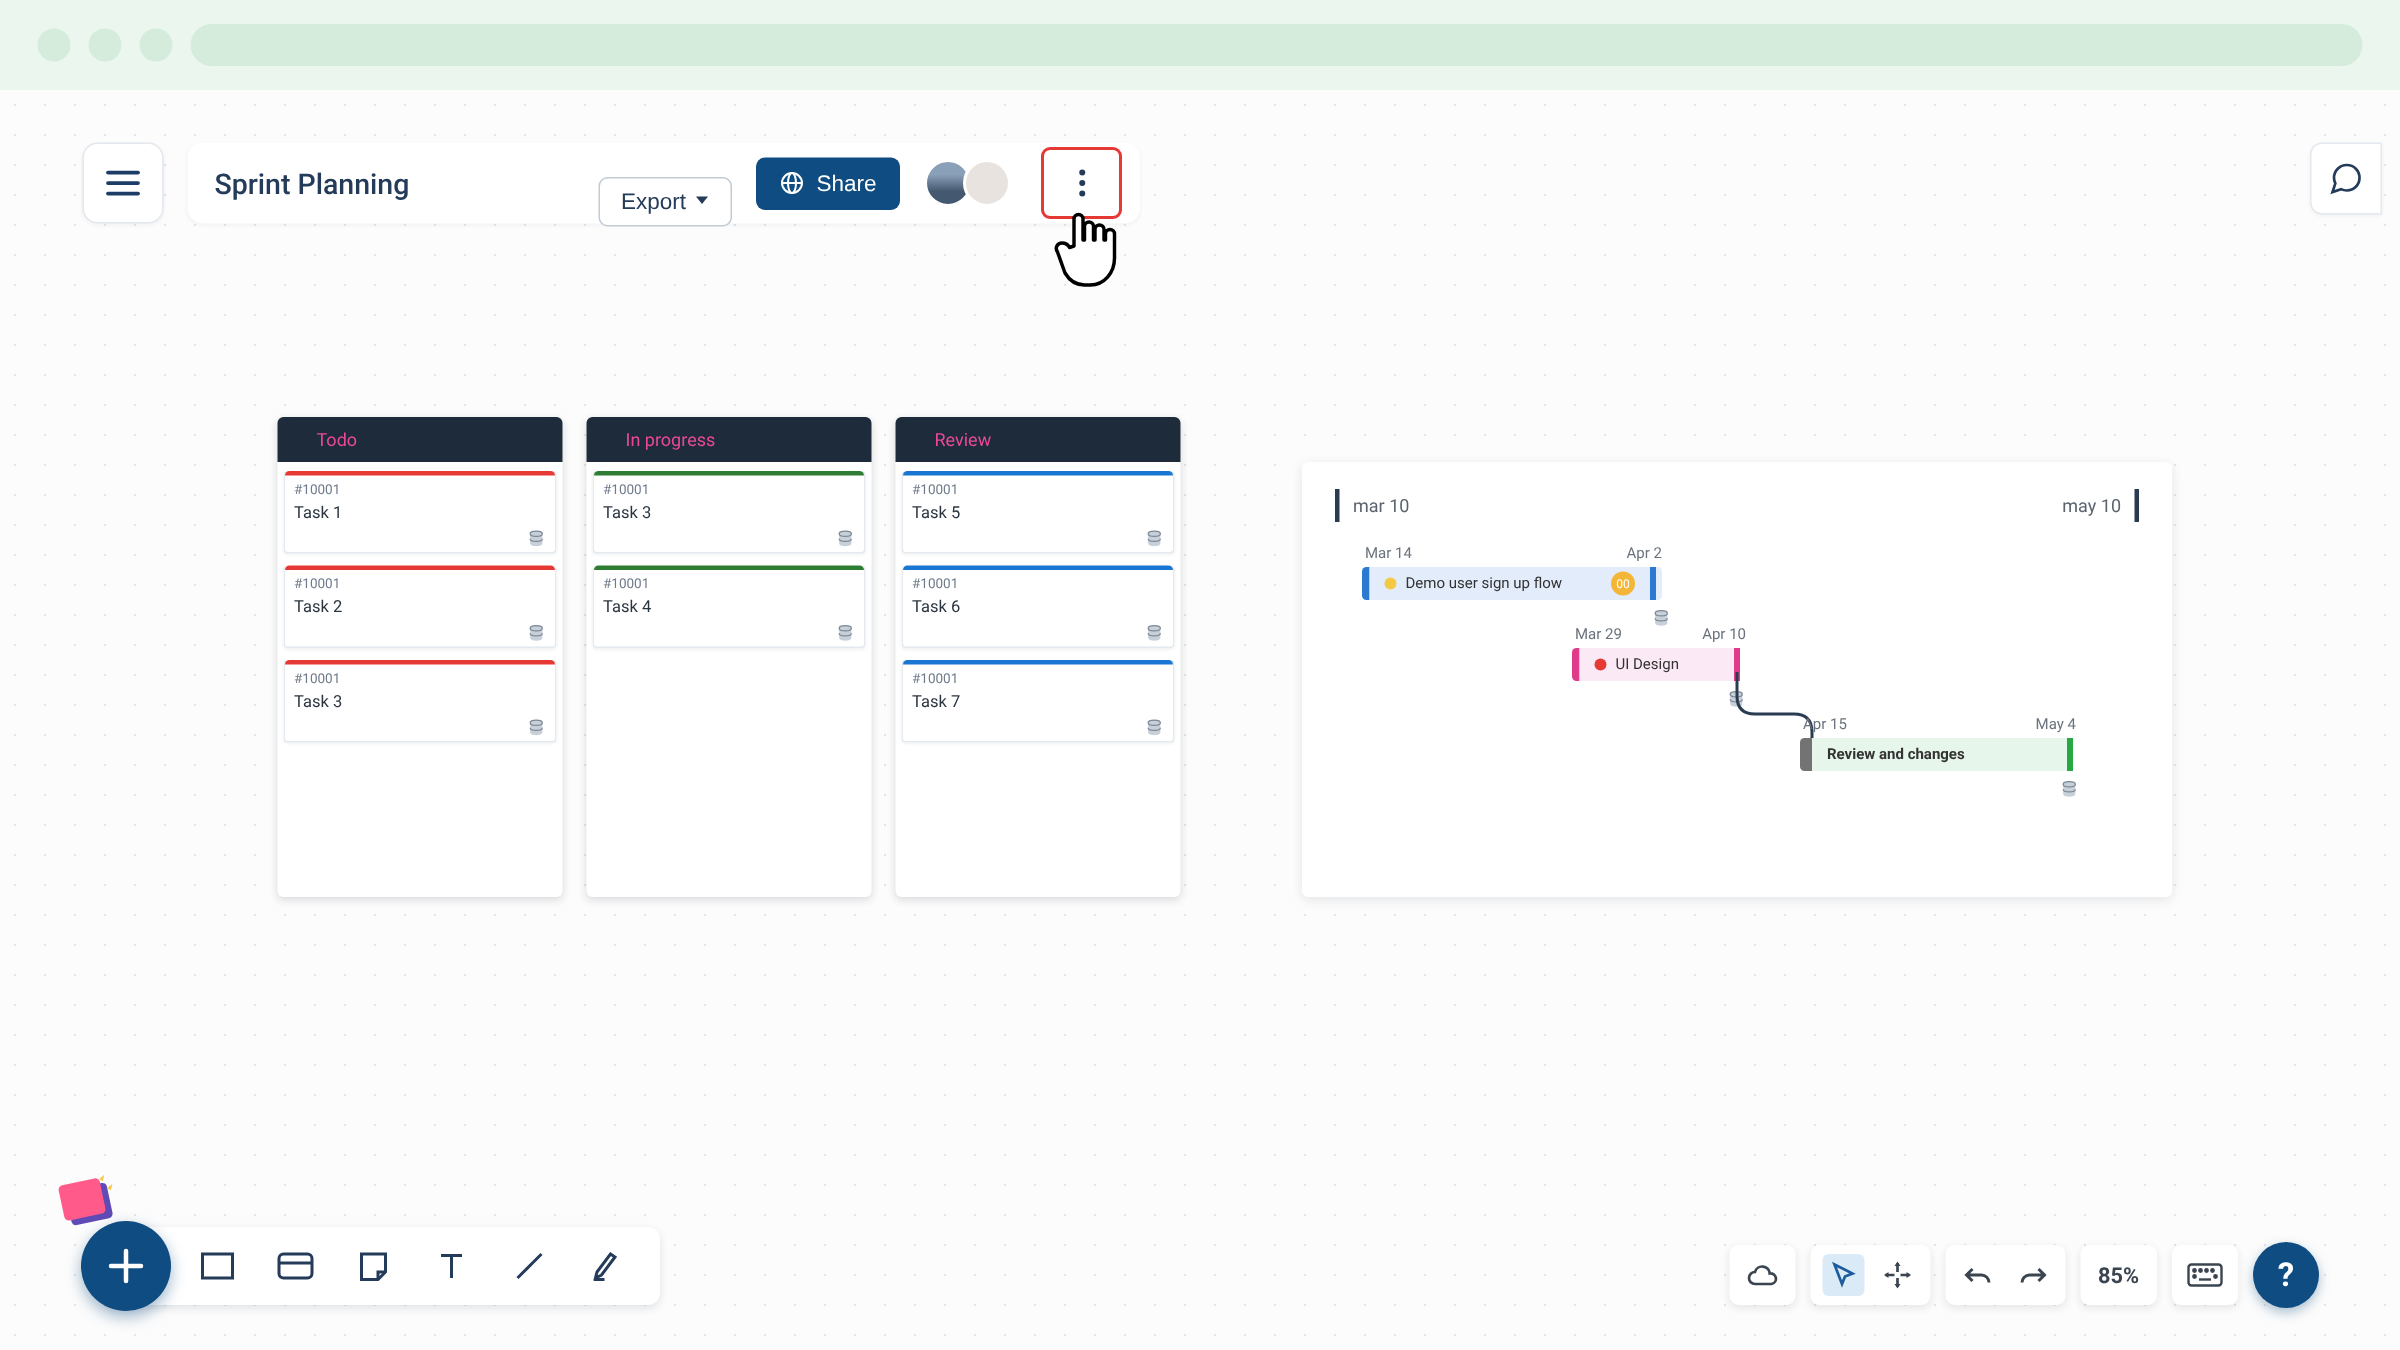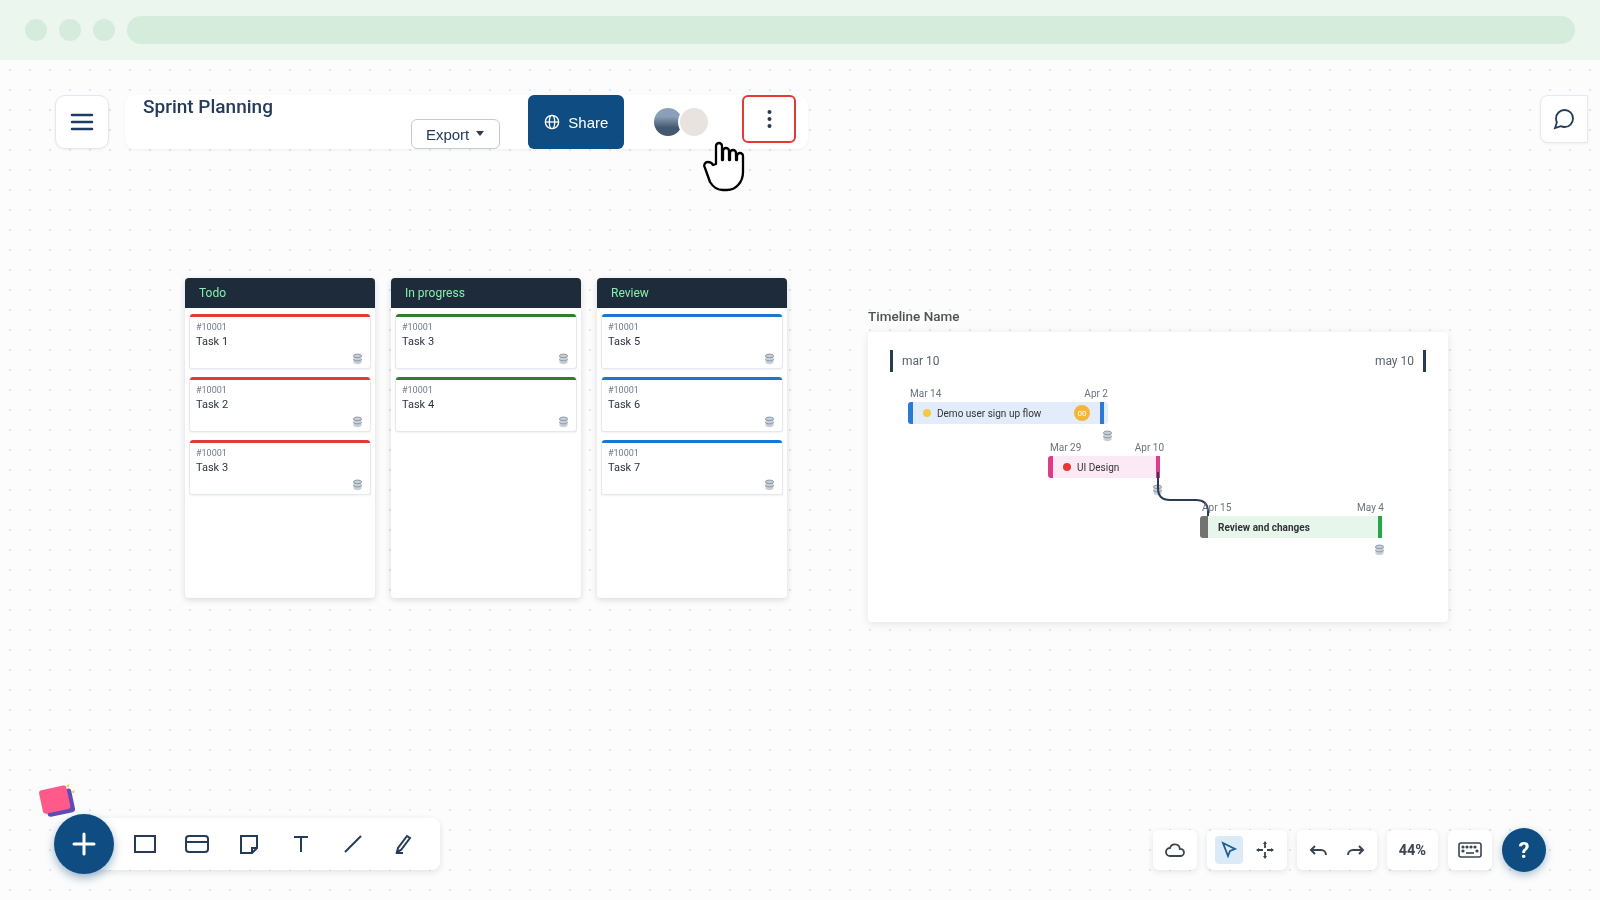--- a/index.html
+++ b/index.html
@@ -57,22 +57,23 @@
     display:flex; align-items:center; justify-content:center;
     box-shadow: 0 1px 3px rgba(0,0,0,0.05);
     color:#1d3c66;
     cursor:pointer;
   }
   .title-bar {
     height:54px;
     background:#fff;
     border-radius:10px;
     display:flex;
+    align-items:center;
     padding:0 12px 0 18px;
-    gap:28px;
+    gap:16px;
     box-shadow: 0 1px 3px rgba(0,0,0,0.05);
     color:#243b5a;
   }
   .title-text { font-size:19px; font-weight:500; color:#243b5a; padding-right:110px; }
   .export-btn {
     border:1.6px solid #c1cbd6;
     background:#fff;
     color:#243b5a;
     padding:7px 14px;
     border-radius:6px;
@@ -147,23 +148,23 @@
   }
   .col {
     width:190px;
     background:#fff;
     border-radius:4px;
     box-shadow: 0 2px 6px rgba(20,30,50,0.15);
     min-height:320px;
   }
   .col-hdr {
     background:#1d2b3a;
-    color:#86efac;
+    color:#ec4899;
     font-size:12px;
-    padding:8px 14px;
+    padding:8px 26px;
     border-radius:4px 4px 0 0;
   }
   .strip-red { background:#e53935; }
   .strip-green { background:#2e7d32; }
   .strip-blue { background:#1976d2; }
   .col-body { padding:6px 4px 6px 4px; }
   .card {
     background:#fff;
     border:1px solid #e3e9ef;
     border-top:none;
@@ -470,21 +471,20 @@
                   <ellipse cx="8" cy="3.5" rx="5" ry="2.2" fill="none" stroke="#7c8894" stroke-width="1"></ellipse>
                   <path d="M3 7.5 c0 1.2 2.2 2.2 5 2.2 s5-1 5-2.2" fill="none" stroke="#7c8894" stroke-width="1"></path>
                 </svg></div>
             </div>
           </div>
         </div>
       </div>
   </div>
 
   <div class="timeline">
-    <div class="timeline-title">Timeline Name</div>
     <div class="timeline-body">
       <div class="tl-edge left"></div>
       <div class="tl-edge-label left">mar 10</div>
       <div class="tl-edge right"></div>
       <div class="tl-edge-label right">may 10</div>
 
       <div class="bar1">
         <div class="tl-dates" style="left:2px"><span>Mar 14</span></div>
         <div class="tl-dates" style="right:0"><span>Apr 2</span></div>
         <div class="tl-bar">
@@ -625,21 +625,21 @@
             <path d="M6 3 l-4 4 l4 4 M2 7 h10 a5 5 0 0 1 5 5"></path>
           </svg>
       </div>
       <div class="ctl-item">
         <svg width="20" height="14" viewBox="0 0 20 14" fill="none" stroke="#3b4550" stroke-width="2">
             <path d="M14 3 l4 4 l-4 4 M18 7 h-10 a5 5 0 0 0 -5 5"></path>
           </svg>
       </div>
     </div>
     <div class="ctl-group">
-      <div class="zoom-box">44%</div>
+      <div class="zoom-box">85%</div>
     </div>
     <div class="ctl-group">
       <div class="ctl-item">
         <svg width="24" height="16" viewBox="0 0 24 16" fill="none" stroke="#3b4550" stroke-width="1.6">
             <rect x="1" y="1" width="22" height="14" rx="2"></rect>
             <circle cx="5" cy="5" r="0.8" fill="#3b4550"></circle>
             <circle cx="9" cy="5" r="0.8" fill="#3b4550"></circle>
             <circle cx="13" cy="5" r="0.8" fill="#3b4550"></circle>
             <circle cx="17" cy="5" r="0.8" fill="#3b4550"></circle>
             <circle cx="5" cy="9" r="0.8" fill="#3b4550"></circle>

